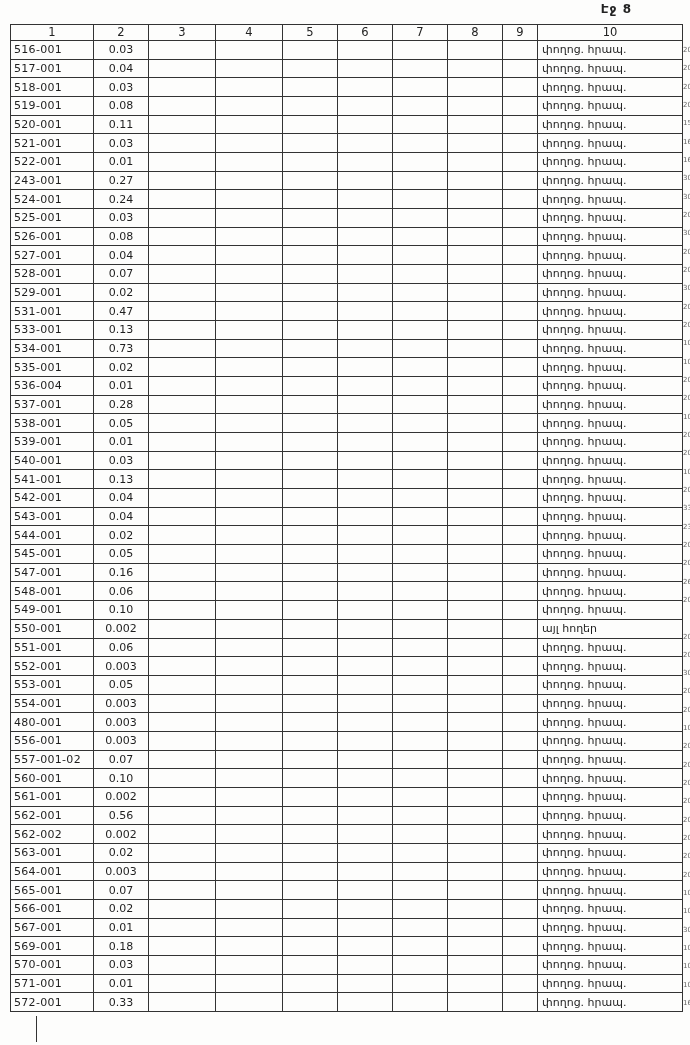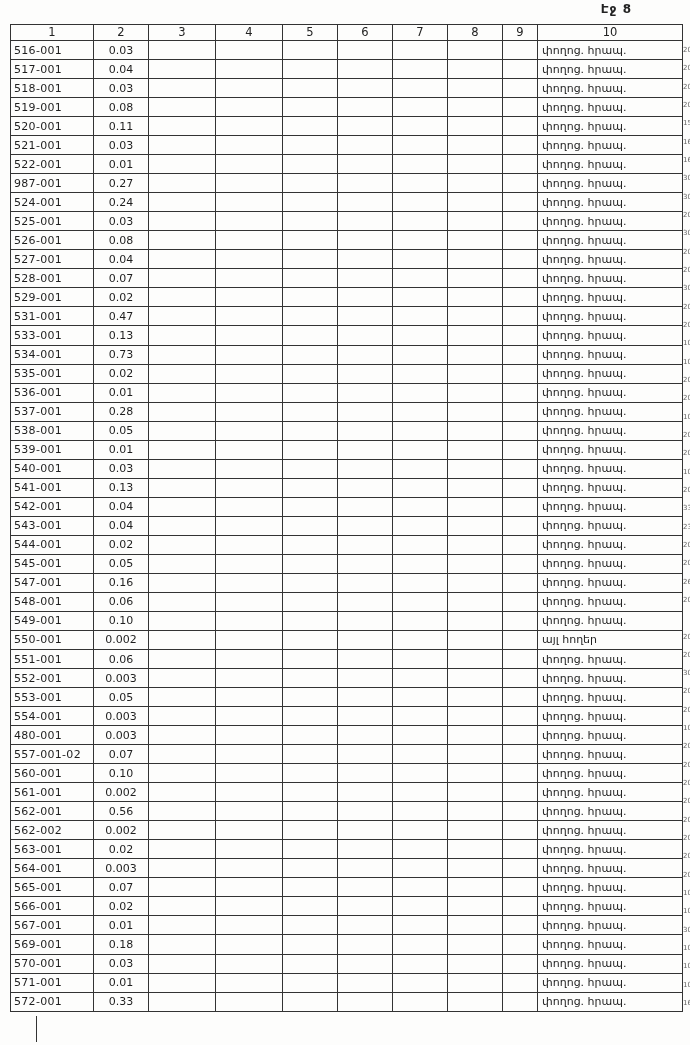--- a/index.html
+++ b/index.html
@@ -186,21 +186,21 @@
         <td class="empty"></td>
         <td class="empty"></td>
         <td class="empty"></td>
         <td class="empty"></td>
         <td class="empty"></td>
         <td class="empty"></td>
         <td class="empty"></td>
         <td class="note">փողոց. հրապ.</td>
       </tr>
       <tr>
-        <td class="code">987-001</td>
+        <td class="code">243-001</td>
         <td class="value">0.27</td>
         <td class="empty"></td>
         <td class="empty"></td>
         <td class="empty"></td>
         <td class="empty"></td>
         <td class="empty"></td>
         <td class="empty"></td>
         <td class="empty"></td>
         <td class="note">փողոց. հրապ.</td>
       </tr>
@@ -318,21 +318,21 @@
         <td class="empty"></td>
         <td class="empty"></td>
         <td class="empty"></td>
         <td class="empty"></td>
         <td class="empty"></td>
         <td class="empty"></td>
         <td class="empty"></td>
         <td class="note">փողոց. հրապ.</td>
       </tr>
       <tr>
-        <td class="code">536-001</td>
+        <td class="code">536-004</td>
         <td class="value">0.01</td>
         <td class="empty"></td>
         <td class="empty"></td>
         <td class="empty"></td>
         <td class="empty"></td>
         <td class="empty"></td>
         <td class="empty"></td>
         <td class="empty"></td>
         <td class="note">փողոց. հրապ.</td>
       </tr>
@@ -535,20 +535,32 @@
         <td class="empty"></td>
         <td class="empty"></td>
         <td class="empty"></td>
         <td class="empty"></td>
         <td class="empty"></td>
         <td class="empty"></td>
         <td class="note">փողոց. հրապ.</td>
       </tr>
       <tr>
         <td class="code">480-001</td>
+        <td class="value">0.003</td>
+        <td class="empty"></td>
+        <td class="empty"></td>
+        <td class="empty"></td>
+        <td class="empty"></td>
+        <td class="empty"></td>
+        <td class="empty"></td>
+        <td class="empty"></td>
+        <td class="note">փողոց. հրապ.</td>
+      </tr>
+      <tr>
+        <td class="code">556-001</td>
         <td class="value">0.003</td>
         <td class="empty"></td>
         <td class="empty"></td>
         <td class="empty"></td>
         <td class="empty"></td>
         <td class="empty"></td>
         <td class="empty"></td>
         <td class="empty"></td>
         <td class="note">փողոց. հրապ.</td>
       </tr>

